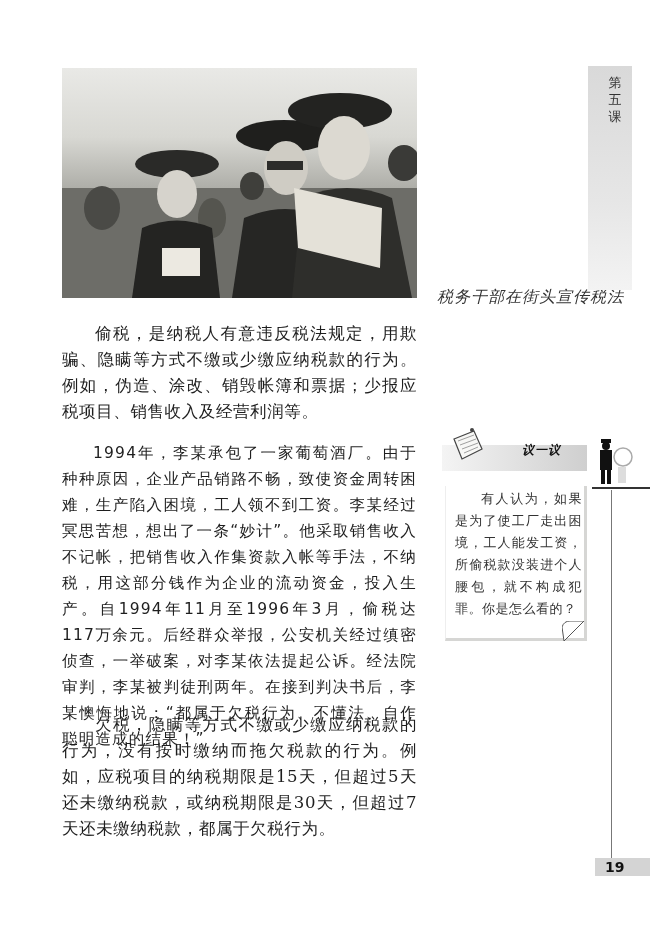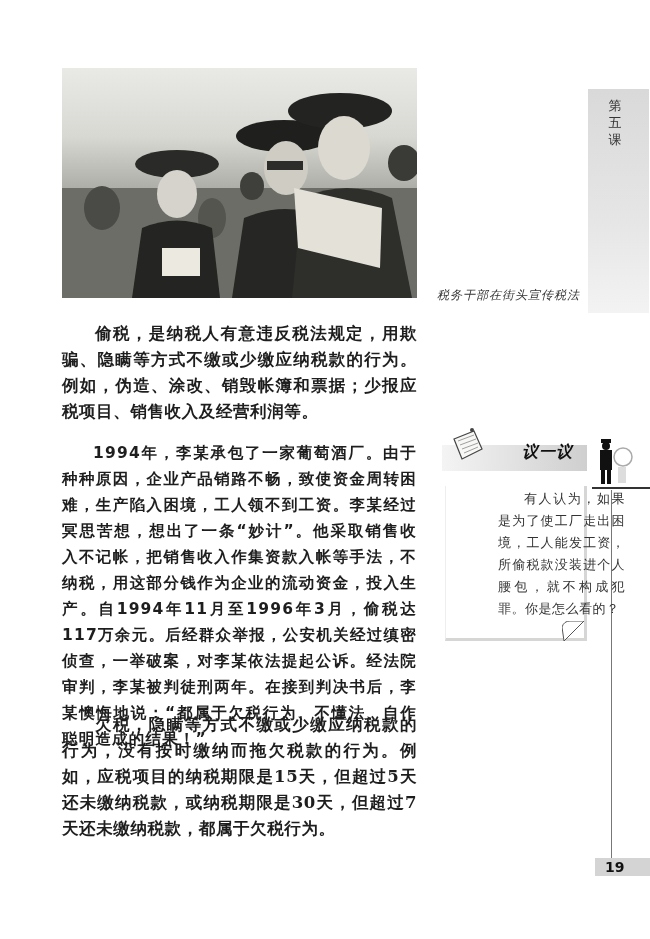--- a/index.html
+++ b/index.html
@@ -10,77 +10,76 @@
   .page { position: absolute; inset: 0; }
 
   
   .photo {
     position: absolute; left: 62px; top: 68px; width: 355px; height: 230px;
     background: linear-gradient(180deg, #e9e9e6 0%, #d8d8d3 30%, #a9a9a3 55%, #5a5a55 80%, #3b3b37 100%);
     overflow: hidden;
   }
   .photo svg { position: absolute; inset: 0; }
   .photo-caption {
-    position: absolute; left: 437px; top: 287px; font-size: 12px; font-style: italic;
+    position: absolute; left: 437px; top: 287px; font-size: 16px; font-style: italic;
     color: #333; letter-spacing: 1px;
   }
 
   
   .lesson-tab {
-    position: absolute; left: 588px; top: 66px; width: 61px; height: 224px;
+    position: absolute; left: 588px; top: 66px; width: 44px; height: 224px;
     background: linear-gradient(180deg, #d9d9d9 0%, #e6e6e6 60%, #f3f3f3 100%);
-    margin-top: 23px;
   }
   .lesson-tab .vtext {
     position: absolute; left: 18px; top: 8px; width: 18px;
     font-family: "DejaVu Sans", "Liberation Sans", sans-serif; font-size: 13px; line-height: 17px;
     color: #333; text-align: center; word-break: break-all;
   }
   .lesson-tab .vtext.title { top: 70px; }
 
   .side-line {
     position: absolute; left: 611px; top: 490px; width: 1px; height: 370px; background: #777;
   }
   .side-hline {
     position: absolute; left: 592px; top: 487px; width: 58px; height: 2px; background: #333;
   }
 
   
   .para {
     position: absolute; left: 62px; width: 355px; font-size: 16.5px; line-height: 26px;
-    text-indent: 2em; letter-spacing: 0.6px; text-align: justify; font-weight: bold;
+    text-indent: 2em; letter-spacing: 0.6px; text-align: justify;
   }
   .para.p1 { top: 321px; font-family: "DejaVu Serif", serif; }
   .para.p2 { top: 440px; font-family: "DejaVu Sans", "Liberation Sans", sans-serif; font-size: 15.5px; letter-spacing: 1.2px; }
   .para.p3 { top: 712px; }
 
   
   .discuss-header {
     position: absolute; left: 432px; top: 437px; width: 160px; height: 46px;
   }
   .discuss-band {
     position: absolute; left: 10px; top: 8px; width: 145px; height: 26px;
     background: linear-gradient(90deg, #f4f4f4 0%, #cfcfcf 100%);
   }
   .discuss-title {
     position: absolute; left: 88px; top: 442px; font-family: "DejaVu Sans", sans-serif;
-    font-size: 16px; font-weight: bold; font-style: italic; color: #111; letter-spacing: 1px;
+    font-size: 12px; font-weight: bold; font-style: italic; color: #111; letter-spacing: 1px;
   }
   .scroll-icon { position: absolute; left: 448px; top: 427px; }
   .figure-icon { position: absolute; left: 596px; top: 437px; }
 
   .discuss-box {
     position: absolute; left: 445px; top: 486px; width: 138px; height: 152px;
     border-right: 3px solid #d6d6d4; border-bottom: 3px solid #d6d6d4;
     border-left: 1px solid #eee;
   }
   .discuss-text {
     position: absolute; left: 455px; top: 488px; width: 127px;
     font-family: "DejaVu Sans", "Liberation Sans", sans-serif; font-size: 13px; line-height: 22px;
-    color: #333; text-indent: 2em; letter-spacing: 0.5px; text-align: justify; margin-left: 43px;
+    color: #333; text-indent: 2em; letter-spacing: 0.5px; text-align: justify;
   }
   .corner-fold { position: absolute; left: 562px; top: 621px; }
 
   
   .page-num-box {
     position: absolute; left: 595px; top: 858px; width: 55px; height: 18px; background: #d4d4d4;
   }
   .page-num {
     position: absolute; left: 605px; top: 858px; font-family: "DejaVu Sans", sans-serif;
     font-weight: bold; font-size: 14px; color: #111; line-height: 18px; text-align: right;

